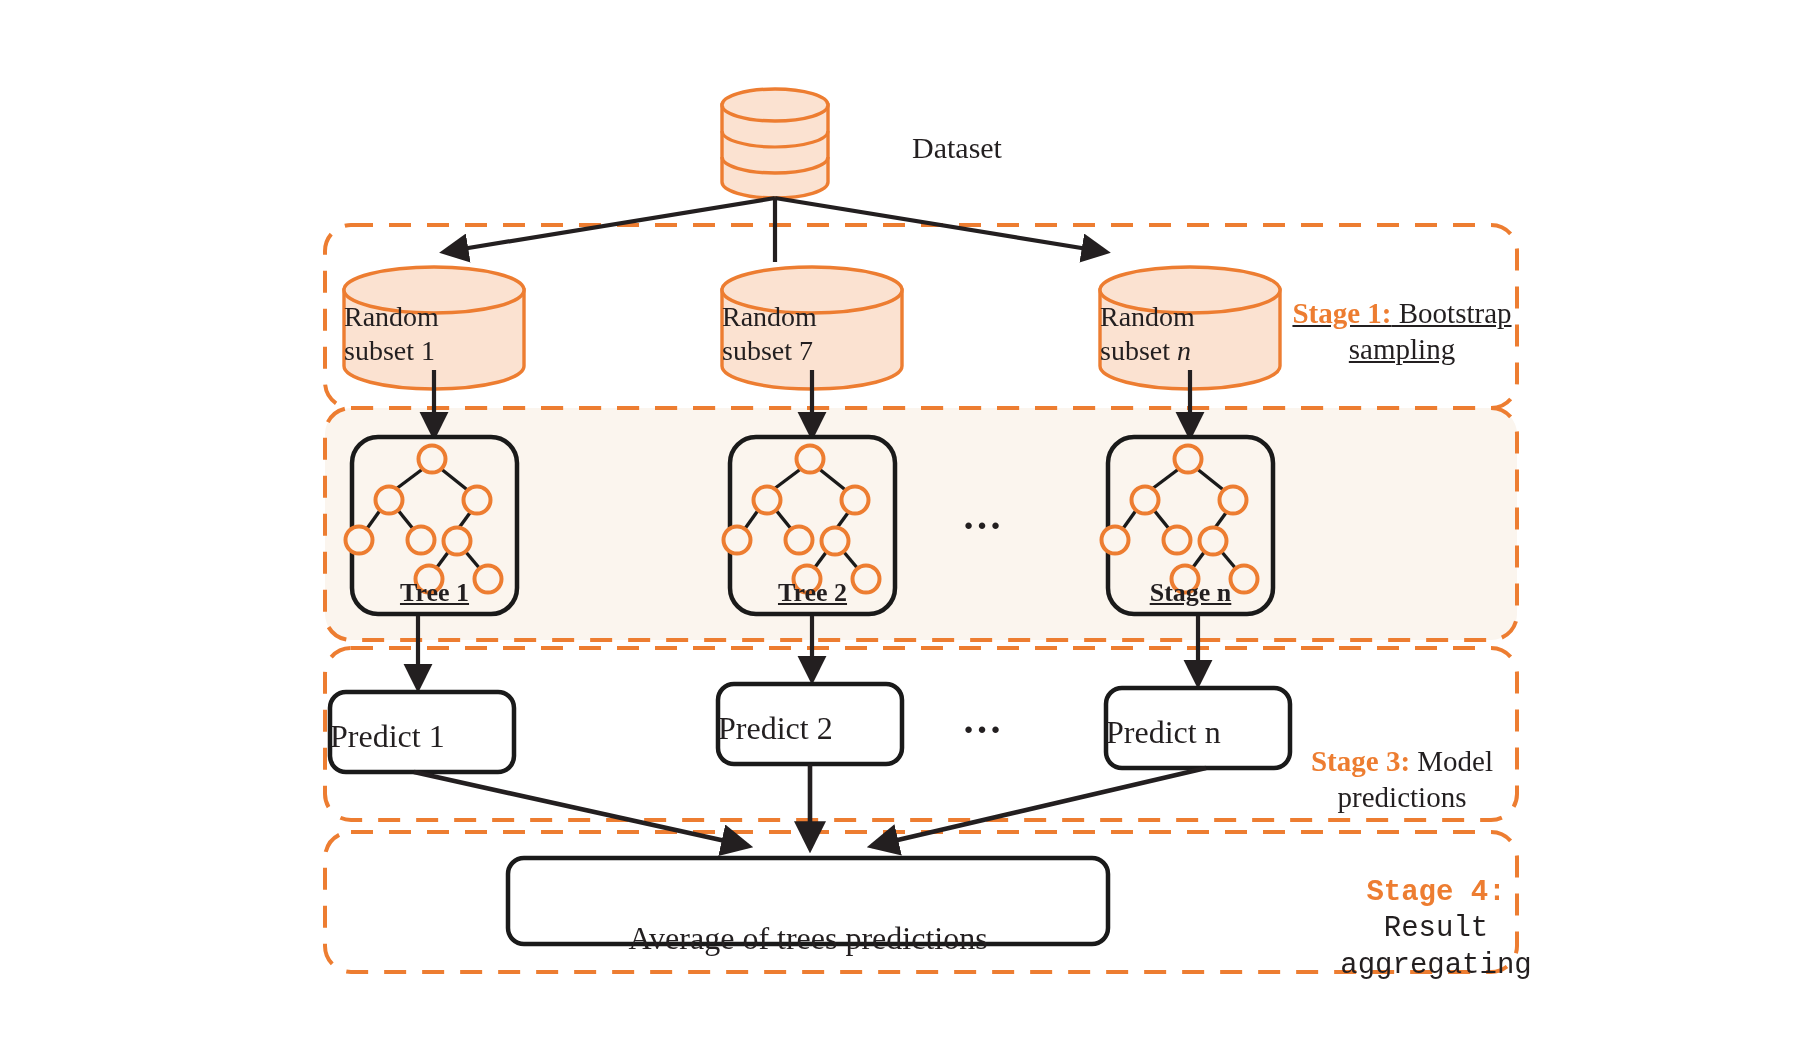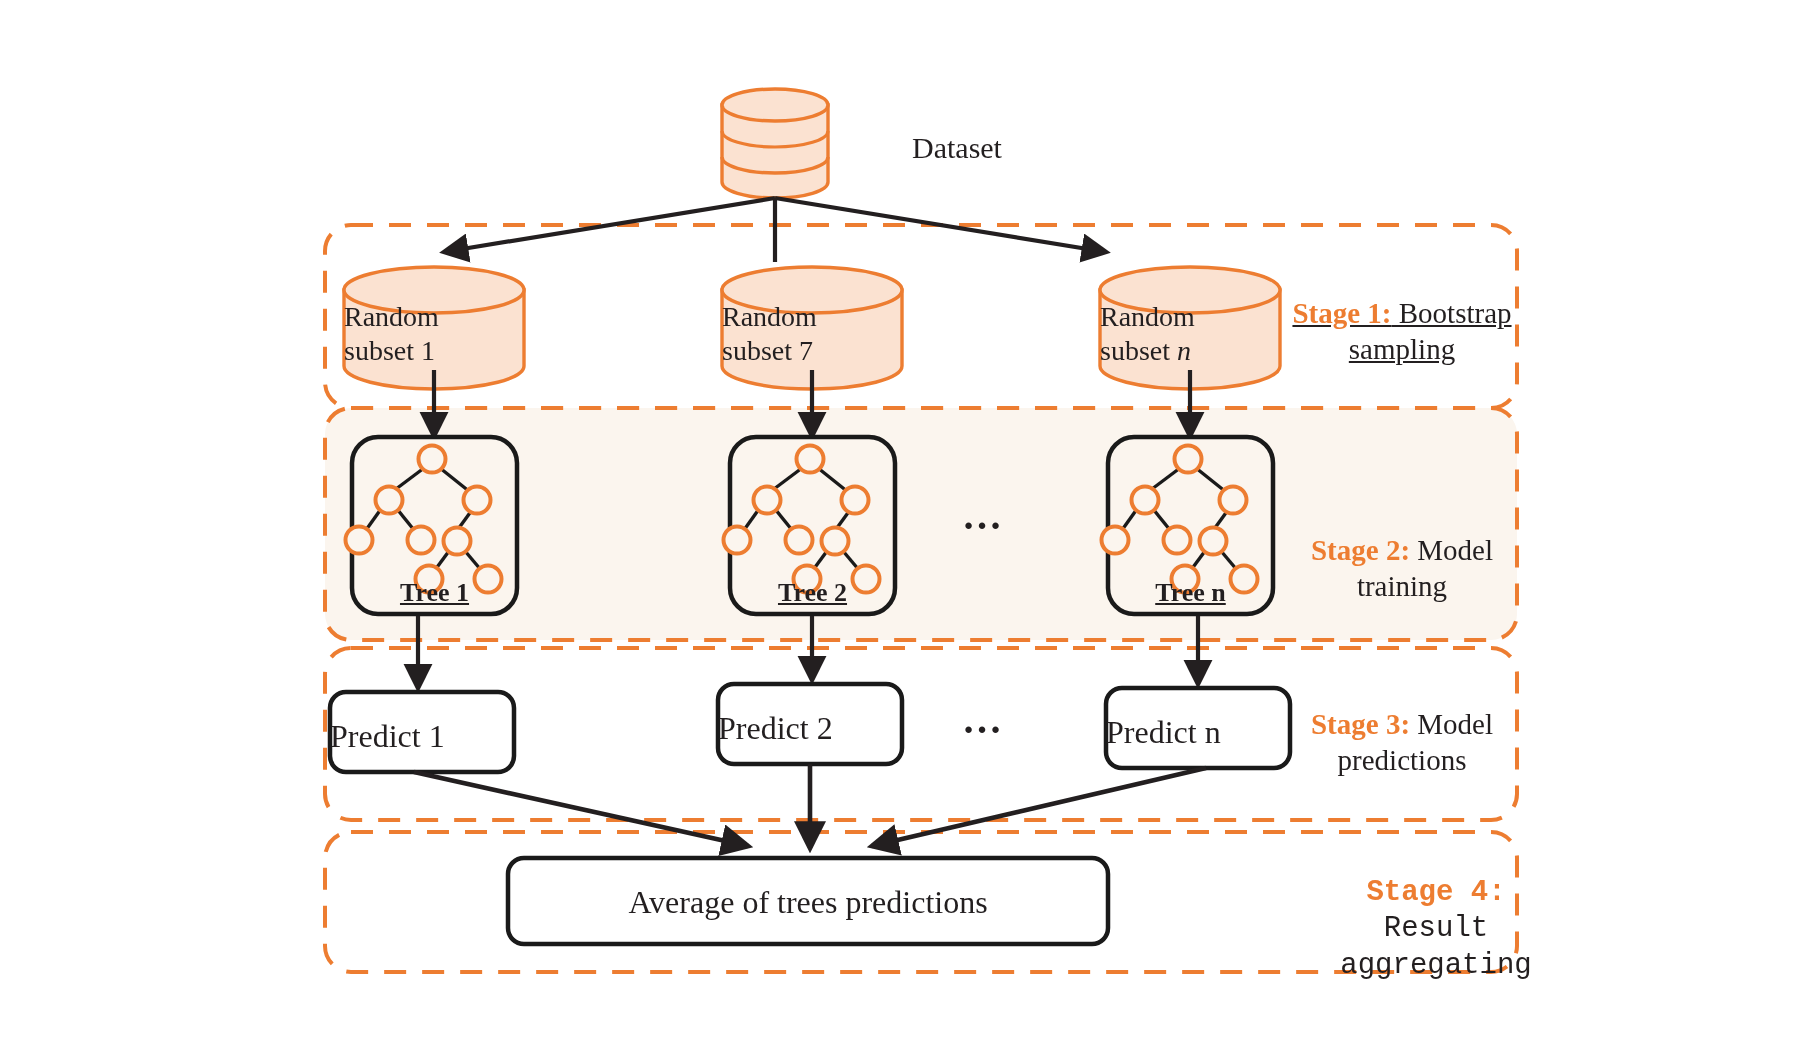--- a/index.html
+++ b/index.html
@@ -65,20 +65,21 @@
   .box-text {
     position: absolute;
     font-size: 32px;
     color: #231f20;
   }
   .avg-text {
     position: absolute;
     text-align: center;
     font-size: 32px;
     color: #231f20;
+    margin-top: 36px;
   }
   .ds-text {
     position: absolute;
     font-size: 30px;
     color: #231f20;
   }
 </style>
 </head>
 <body>
 
@@ -222,43 +223,39 @@
     <span>Random</span><br>
     <span>subset 7</span>
   </div>
   <div class="cyl-text" style="left:1100px; top:300px; width:180px;">
     <span>Random</span><br>
     <span>subset </span><i>n</i>
   </div>
 
   <div class="tree-caption" style="left:352px; top:578px; width:165px;">Tree 1</div>
   <div class="tree-caption" style="left:730px; top:578px; width:165px;">Tree 2</div>
-  <div class="tree-caption" style="left:1108px; top:578px; width:165px;">Tree n</div>
+  <div class="tree-caption" style="left:1108px; top:578px; width:165px;">Stage n</div>
 
   <div class="dots" style="left:962px; top:496px;">…</div>
 
   <div class="box-text" style="left:330px; top:718px; width:184px;">Predict 1</div>
   <div class="box-text" style="left:718px; top:710px; width:184px;">Predict 2</div>
   <div class="box-text" style="left:1106px; top:714px; width:184px;">Predict n</div>
 
   <div class="dots" style="left:962px; top:700px;">…</div>
 
   <div class="avg-text" style="left:508px; top:884px; width:600px;">Average of trees predictions</div>
 
   <div class="stage-label" style="left:1282px; top:295px; width:240px;text-decoration:underline;">
     <b>Stage 1:</b><span> Bootstrap</span><br>
     <span>sampling</span>
   </div>
 
-  <div class="stage-label" style="left:1282px; top:532px; width:240px;">
-    <b>Stage 2:</b><span> Model</span><br>
-    <span>training</span>
-  </div>
-
-  <div class="stage-label" style="left:1282px; top:706px; width:240px;">
+
+  <div class="stage-label" style="left:1282px; top:743px; width:240px;">
     <b>Stage 3:</b><span> Model</span><br>
     <span>predictions</span>
   </div>
 
   <div class="stage-label" style="left:1316px; top:875px; width:240px;font-family:Liberation Mono, monospace;">
     <b>Stage 4:</b><span> Result</span><br>
     <span>aggregating</span>
   </div>
 
 </div>

